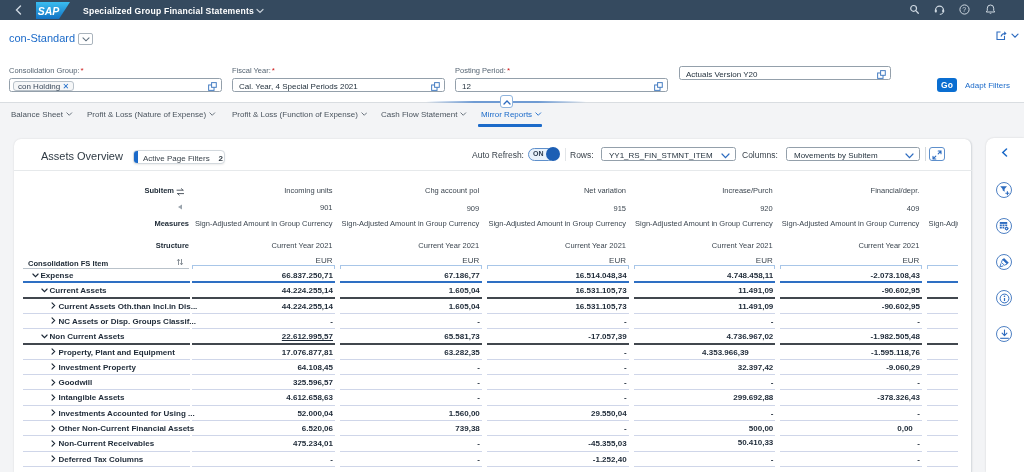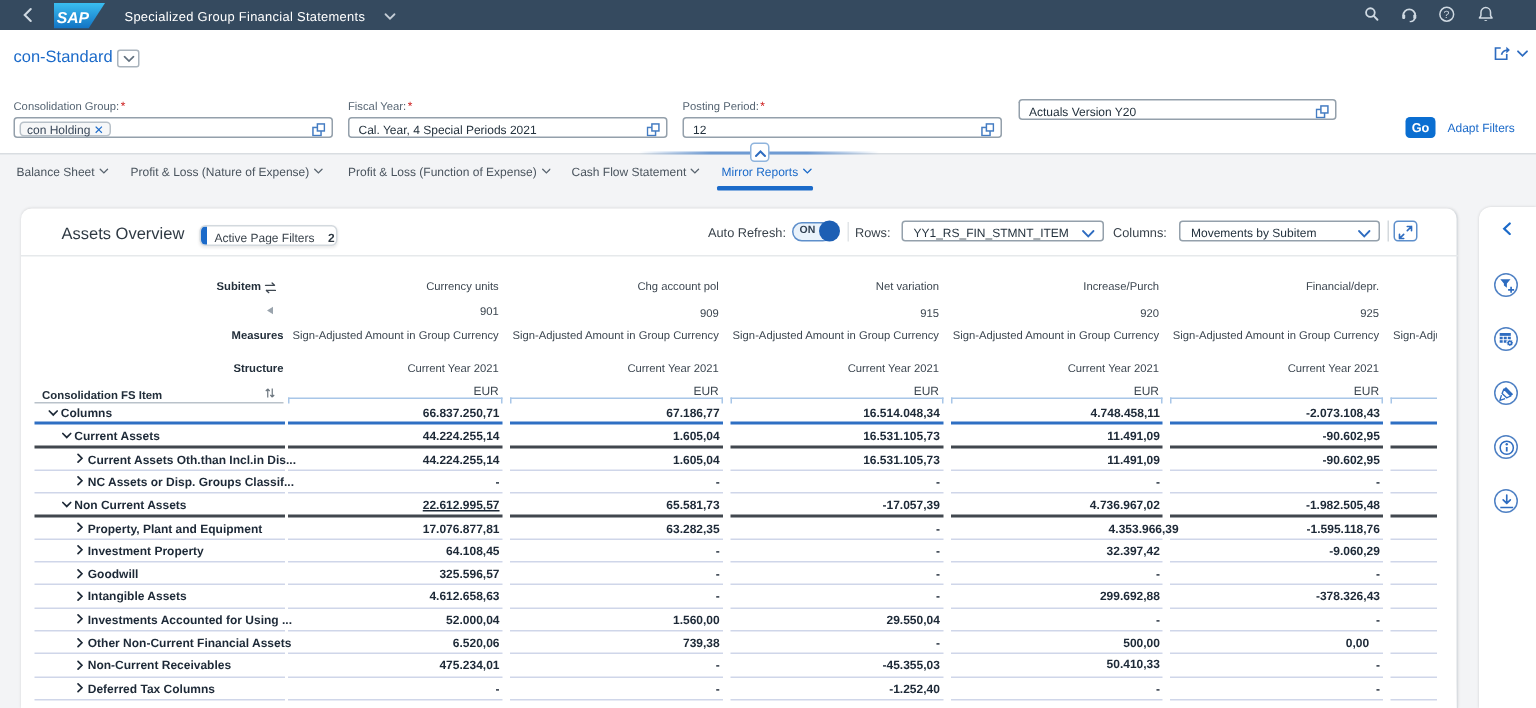--- a/index.html
+++ b/index.html
@@ -34,21 +34,21 @@
 <svg class="abs" style="left:36px;top:2px" width="34" height="17" viewBox="0 0 68 34">
 <defs>
       <linearGradient id="sapg" x1="0" y1="0" x2="0" y2="1">
         <stop offset="0" stop-color="#3abdf0"></stop>
         <stop offset="1" stop-color="#1273c4"></stop>
       </linearGradient>
     </defs>
 <polygon points="0,0 68,0 46,34 0,34" fill="url(#sapg)"></polygon>
 <text x="3.5" y="26.5" font-family="Liberation Sans" font-weight="bold" font-style="italic" font-size="21" fill="#fff">SAP</text>
 </svg>
-<div class="abs" style="left:83px;top:5.5px;font-size:8.6px;font-weight:normal;color:#fff;letter-spacing:0.2px;">Specialized Group Financial Statements</div>
+<div class="abs" style="left:83px;top:5.5px;font-size:8.6px;font-weight:bold;color:#fff;letter-spacing:0.2px;">Specialized Group Financial Statements</div>
 <svg class="abs" style="left:256px;top:8px" width="8" height="6" viewBox="0 0 8 6">
     <path d="M1 1.5 L4 4.5 L7 1.5" stroke="#c4cdd6" stroke-width="1.2" fill="none" stroke-linecap="round"></path>
   </svg>
 <svg class="abs" style="left:909px;top:4px" width="11" height="11" viewBox="0 0 11 11">
     <circle cx="4.6" cy="4.4" r="2.9" stroke="#cfd9e2" stroke-width="1.2" fill="none"></circle>
     <path d="M6.8 6.6 L9.3 9.2" stroke="#cfd9e2" stroke-width="1.3" stroke-linecap="round"></path>
   </svg>
 <svg class="abs" style="left:934px;top:4px" width="11" height="11" viewBox="0 0 11 11">
     <path d="M1.5 6.2 a4 4 0 0 1 8 0" stroke="#cfd9e2" stroke-width="1.2" fill="none"></path>
     <rect x="0.8" y="5.6" width="2" height="3" rx="0.8" fill="#cfd9e2"></rect>
@@ -166,33 +166,33 @@
     <svg style="margin:2px auto 0" width="10" height="10" viewBox="0 0 10 10">
       <path d="M6.2 1 h2.8 v2.8 M9 1 L6.2 3.8 M3.8 9 h-2.8 v-2.8 M1 9 L3.8 6.2" stroke="#2e6cc0" stroke-width="1.1" fill="none" stroke-linecap="round"></path>
     </svg>
   </div>
 <div class="abs" style="left:14px;top:170px;width:958px;height:1px;background:#e6e9eb;"></div>
 <div class="abs" style="left:14px;top:171px;width:944px;height:301px;overflow:hidden;">
 <div class="hbold" style="left:106.0px;top:15.0px;width:54px;text-align:right;">Subitem</div>
 <svg class="abs" style="left:162.0px;top:17.0px" width="9" height="8" viewBox="0 0 9 8">
       <path d="M1 2.2 h6 M7 2.2 L5.4 0.7 M1.6 5.6 h6 M1.6 5.6 L3.2 7.1" stroke="#3f4852" stroke-width="0.9" fill="none" stroke-linecap="round"></path>
     </svg>
-<div class="hlbl" style="left:178.0px;top:15.0px;width:140.5px;">Currency units</div>
+<div class="hlbl" style="left:178.0px;top:15.0px;width:140.5px;">Incoming units</div>
 <div class="hlbl" style="left:326.0px;top:15.0px;width:139.2px;">Chg account pol</div>
 <div class="hlbl" style="left:472.8px;top:15.0px;width:139.2px;">Net variation</div>
 <div class="hlbl" style="left:619.5px;top:15.0px;width:139.2px;">Increase/Purch</div>
 <div class="hlbl" style="left:766.2px;top:15.0px;width:139.2px;">Financial/depr.</div>
 <svg class="abs" style="left:163.0px;top:33.0px" width="6" height="6" viewBox="0 0 6 6">
       <path d="M5 0.5 L1 3 L5 5.5 z" fill="#9aa4ad"></path>
     </svg>
 <div class="hlbl" style="left:178.0px;top:32px;width:140.5px;">901</div>
 <div class="hlbl" style="left:326.0px;top:32.5px;width:139.2px;">909</div>
 <div class="hlbl" style="left:472.8px;top:32.5px;width:139.2px;">915</div>
 <div class="hlbl" style="left:619.5px;top:32.5px;width:139.2px;">920</div>
-<div class="hlbl" style="left:766.2px;top:32.5px;width:139.2px;">925</div>
+<div class="hlbl" style="left:766.2px;top:32.5px;width:139.2px;">409</div>
 <div class="hbold" style="left:126.0px;top:48.0px;width:49px;text-align:right;">Measures</div>
 <div class="hlbl" style="left:178.0px;top:48.0px;width:140.5px;">Sign-Adjusted Amount in Group Currency</div>
 <div class="hlbl" style="left:326.0px;top:48.0px;width:139.2px;">Sign-Adjusted Amount in Group Currency</div>
 <div class="hlbl" style="left:472.8px;top:48.0px;width:139.2px;">Sign-Adjusted Amount in Group Currency</div>
 <div class="hlbl" style="left:619.5px;top:48.0px;width:139.2px;">Sign-Adjusted Amount in Group Currency</div>
 <div class="hlbl" style="left:766.2px;top:48.0px;width:139.2px;">Sign-Adjusted Amount in Group Currency</div>
 <div class="hlbl" style="left:913.0px;top:48.0px;width:139.2px;">Sign-Adjusted Amount in Group Currency</div>
 <div class="hbold" style="left:126.0px;top:69.5px;width:49px;text-align:right;">Structure</div>
 <div class="hlbl" style="left:178.0px;top:69.5px;width:140.5px;">Current Year 2021</div>
 <div class="hlbl" style="left:326.0px;top:69.5px;width:139.2px;">Current Year 2021</div>
@@ -214,21 +214,21 @@
 <div class="hlbl" style="left:619.5px;top:84.5px;width:139.2px;font-size:8px;">EUR</div>
 <div class="abs" style="left:619.5px;top:94.0px;width:141.8px;height:3.5px;border:1.5px solid #a8c6e8;border-bottom:none;"></div>
 <div class="hlbl" style="left:766.2px;top:84.5px;width:139.2px;font-size:8px;">EUR</div>
 <div class="abs" style="left:766.2px;top:94.0px;width:141.8px;height:3.5px;border:1.5px solid #a8c6e8;border-bottom:none;"></div>
 <div class="hlbl" style="left:913.0px;top:84.5px;width:139.2px;font-size:8px;">EUR</div>
 <div class="abs" style="left:913.0px;top:94.0px;width:141.8px;height:3.5px;border:1.5px solid #a8c6e8;border-bottom:none;"></div>
 <div class="abs" style="left:9.0px;top:96.5px;width:166.0px;height:1px;background:#b9c2ca;"></div>
 <svg class="abs" style="left:17.5px;top:101.5px" width="7" height="5" viewBox="0 0 8 5">
       <path d="M1 0.8 L4 3.8 L7 0.8" stroke="#1d2937" stroke-width="1.3" fill="none" stroke-linecap="round"></path>
     </svg>
-<div class="rname" style="left:26.5px;top:100.0px;">Columns</div>
+<div class="rname" style="left:26.5px;top:100.0px;">Expense</div>
 <div class="num" style="left:178.0px;top:100.0px;width:141.0px;">66.837.250,71</div>
 <div class="num" style="left:326.0px;top:100.0px;width:139.8px;">67.186,77</div>
 <div class="num" style="left:472.8px;top:100.0px;width:139.8px;">16.514.048,34</div>
 <div class="num" style="left:619.5px;top:100.0px;width:139.8px;">4.748.458,11</div>
 <div class="num" style="left:766.2px;top:100.0px;width:139.8px;">-2.073.108,43</div>
 <div class="sepb" style="left:9.0px;top:110.3px;width:167.0px;"></div>
 <div class="sepb" style="left:178.0px;top:110.3px;width:143.0px;"></div>
 <div class="sepb" style="left:326.0px;top:110.3px;width:141.8px;"></div>
 <div class="sepb" style="left:472.8px;top:110.3px;width:141.8px;"></div>
 <div class="sepb" style="left:619.5px;top:110.3px;width:141.8px;"></div>
@@ -298,21 +298,21 @@
 <div class="sepd" style="left:619.5px;top:171.5px;width:141.8px;"></div>
 <div class="sepd" style="left:766.2px;top:171.5px;width:141.8px;"></div>
 <div class="sepd" style="left:913.0px;top:171.5px;width:141.8px;"></div>
 <svg class="abs" style="left:36.5px;top:177.0px" width="5" height="7" viewBox="0 0 5 8">
       <path d="M0.8 1 L3.8 4 L0.8 7" stroke="#1d2937" stroke-width="1.3" fill="none" stroke-linecap="round"></path>
     </svg>
 <div class="rname" style="left:44.5px;top:176.5px;">Property, Plant and Equipment</div>
 <div class="num" style="left:178.0px;top:176.5px;width:141.0px;">17.076.877,81</div>
 <div class="num" style="left:326.0px;top:176.5px;width:139.8px;">63.282,35</div>
 <div class="num" style="left:472.8px;top:176.5px;width:139.8px;">-</div>
-<div class="num" style="left:632px;top:176.5px;width:139.8px;">4.353.966,39</div>
+<div class="num" style="left:595px;top:176.5px;width:139.8px;">4.353.966,39</div>
 <div class="num" style="left:766.2px;top:176.5px;width:139.8px;">-1.595.118,76</div>
 <div class="sepl" style="left:9.0px;top:187.8px;width:167.0px;"></div>
 <div class="sepl" style="left:178.0px;top:187.8px;width:143.0px;"></div>
 <div class="sepl" style="left:326.0px;top:187.8px;width:141.8px;"></div>
 <div class="sepl" style="left:472.8px;top:187.8px;width:141.8px;"></div>
 <div class="sepl" style="left:619.5px;top:187.8px;width:141.8px;"></div>
 <div class="sepl" style="left:766.2px;top:187.8px;width:141.8px;"></div>
 <div class="sepl" style="left:913.0px;top:187.8px;width:141.8px;"></div>
 <svg class="abs" style="left:36.5px;top:192.3px" width="5" height="7" viewBox="0 0 5 8">
       <path d="M0.8 1 L3.8 4 L0.8 7" stroke="#1d2937" stroke-width="1.3" fill="none" stroke-linecap="round"></path>

